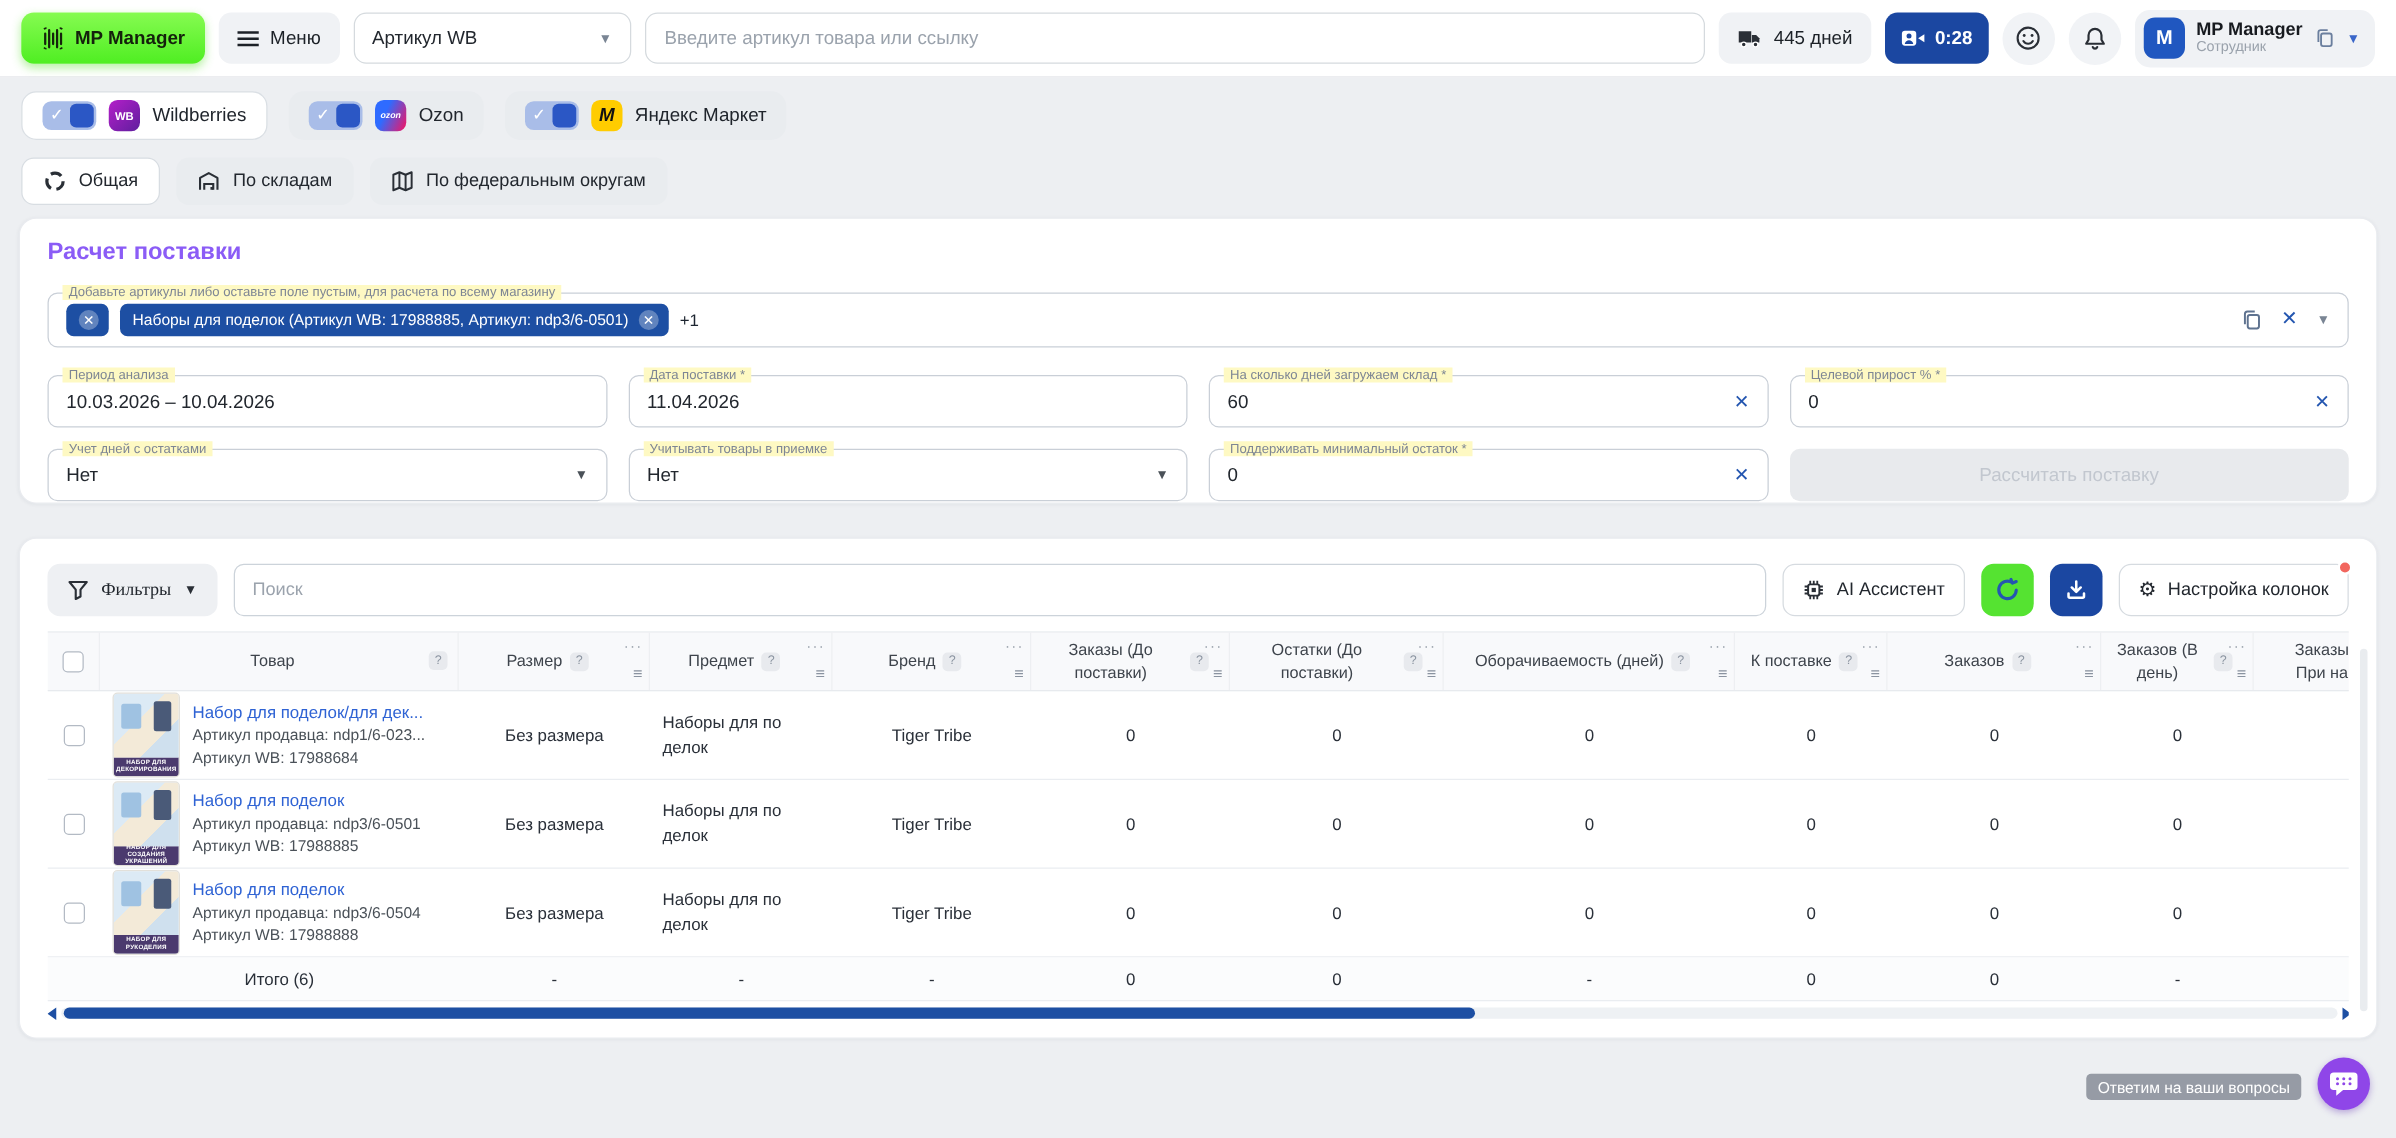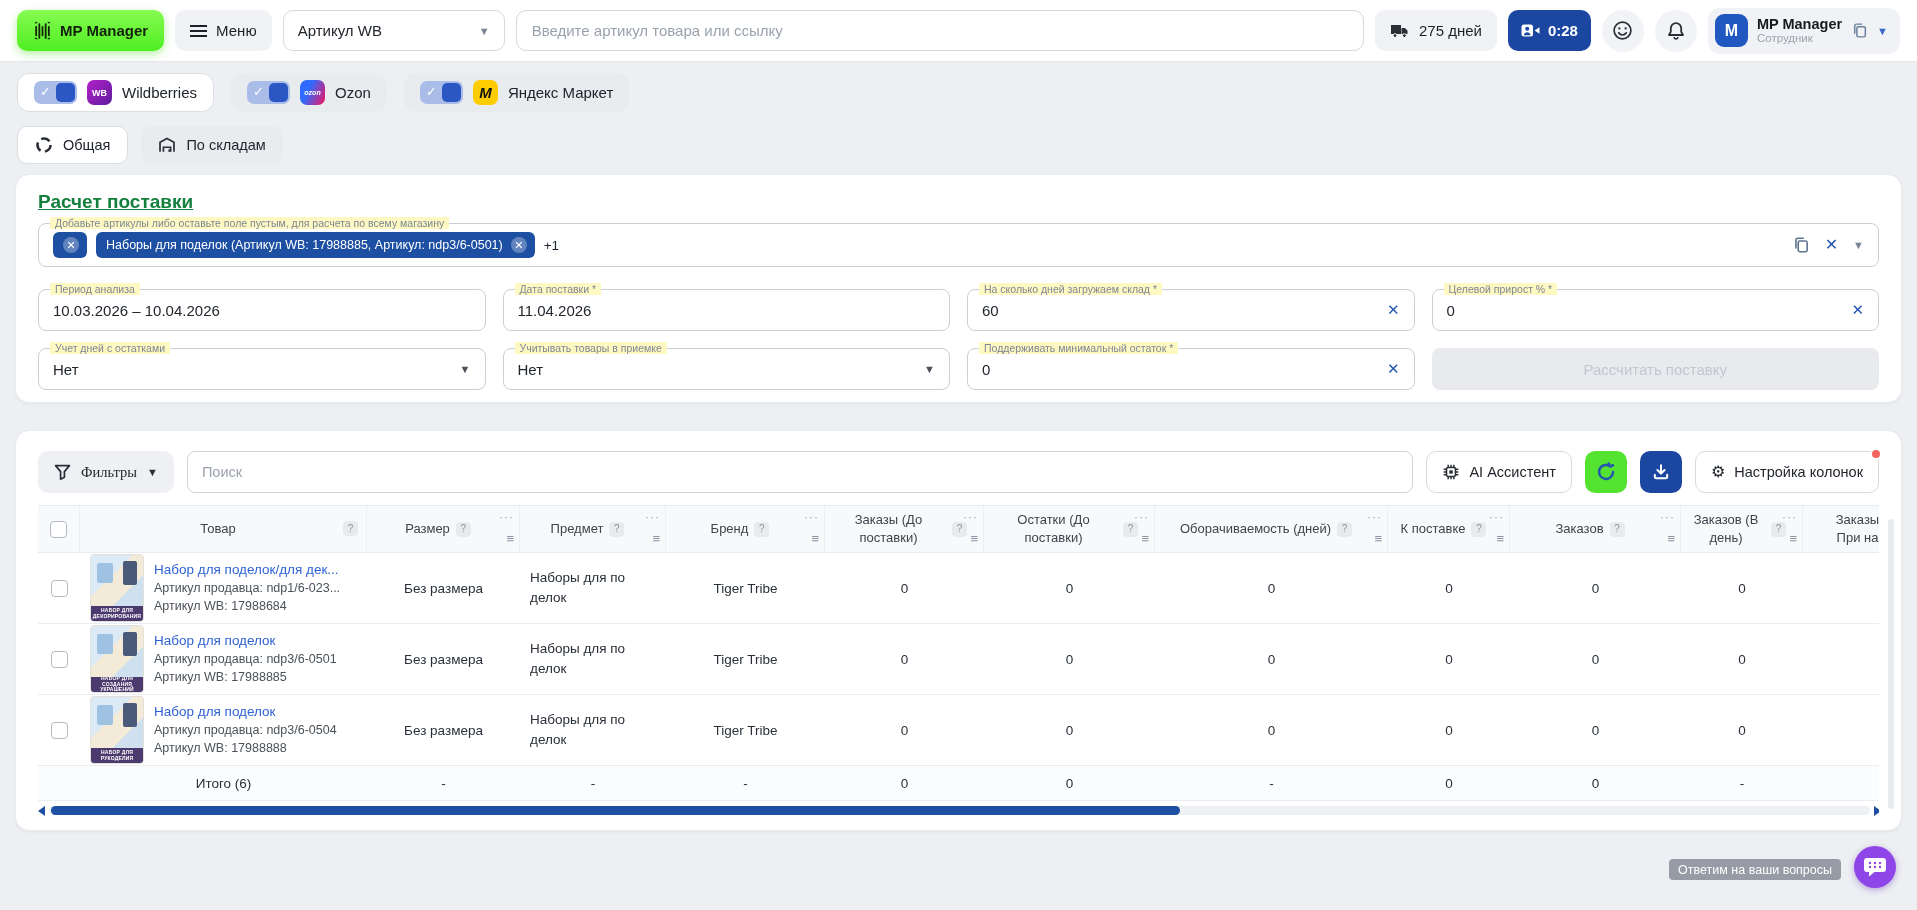--- a/index.html
+++ b/index.html
@@ -53,21 +53,21 @@
   .tabsrow { position:absolute; top:126px; left:17px; display:flex; gap:13px; }
   .tab { height:38px; display:flex; align-items:center; gap:10px; padding:0 17px; border-radius:10px;
          font-size:14.5px; color:#22272e; cursor:pointer; }
   .tab.active { background:#fff; border:1px solid #d8dde2; }
   .tab.inactive { background:#e9ecef; }
 
   
   .card { position:absolute; left:15px; width:1887px; background:#fff; border:1px solid #e9ebef;
           border-radius:14px; box-shadow:0 1px 3px rgba(25,35,55,.05); }
   .card1 { top:174px; height:229px; padding:16px 22px; }
-  .card1 h2 { font-size:19px; font-weight:bold; color:#15803d; margin-bottom:10px;text-decoration:underline; }
+  .card1 h2 { font-size:19px; font-weight:bold; color:#8b5cf6; margin-bottom:21px; }
 
   .field { position:relative; border:1px solid #c9cfd7; border-radius:8px; background:#fff; }
   .flabel { position:absolute; top:-7px; left:11px; background:#fef9c3; padding:0 5px; font-size:10.5px;
             color:#7e8694; white-space:nowrap; }
   .chipsfield { height:44px; display:flex; align-items:center; gap:9px; padding:0 14px; margin-bottom:22px; }
   .chip { height:26px; display:flex; align-items:center; gap:8px; padding:0 8px 0 10px; border-radius:6px;
           background:#1d4fa3; color:#fff; font-size:12.5px; white-space:nowrap; }
   .chipx { width:16px; height:16px; border-radius:50%; background:rgba(255,255,255,.3); color:#fff; font-size:11px;
            display:flex; align-items:center; justify-content:center; cursor:pointer; }
   .more { font-size:13.5px; color:#1d2530; }
@@ -180,21 +180,21 @@
 
   <input class="tsearch" readonly="" placeholder="Введите артикул товара или ссылку" style="">
 
   <div class="pillbtn">
     <svg width="20" height="16" viewBox="0 0 20 16">
       <path d="M1 2h10v9H1z" fill="#2a2f36"></path>
       <path d="M11.5 5h3.4l2.6 2.6V11h-6z" fill="#2a2f36"></path>
       <circle cx="5" cy="12.6" r="1.9" fill="#2a2f36" stroke="#fff" stroke-width="1"></circle>
       <circle cx="14.4" cy="12.6" r="1.9" fill="#2a2f36" stroke="#fff" stroke-width="1"></circle>
     </svg>
-    <span>275 дней</span>
+    <span>445 дней</span>
   </div>
 
   <button class="bluebtn">
     <svg width="19" height="15" viewBox="0 0 19 15">
       <rect x="0.5" y="1.5" width="11.5" height="12" rx="2.5" fill="#fff"></rect>
       <circle cx="6.2" cy="5.8" r="2" fill="#1b47a1"></circle>
       <path d="M2.8 12.2c.4-2 1.8-3 3.4-3s3 1 3.4 3z" fill="#1b47a1"></path>
       <path d="M13.5 7.5l5-3.2v6.4z" fill="#fff"></path>
     </svg>
     <span>0:28</span>
@@ -264,20 +264,27 @@
     </svg>
     <span>Общая</span>
   </div>
   <div class="tab inactive">
     <svg width="18" height="18" viewBox="0 0 16 16">
       <path d="M1.8 14V5.6L8 2.2l6.2 3.4V14" fill="none" stroke="#2a2f36" stroke-width="1.5" stroke-linejoin="round"></path>
       <path d="M4.8 14v-4h6.4v4" fill="none" stroke="#2a2f36" stroke-width="1.5"></path>
       <path d="M9.2 12h2v2h-2z" fill="#2a2f36"></path>
     </svg>
     <span>По складам</span>
+  </div>
+  <div class="tab inactive">
+    <svg width="18" height="18" viewBox="0 0 16 16">
+      <path d="M1.5 3.4l4.3-1.8 4.4 1.8 4.3-1.8v11l-4.3 1.8-4.4-1.8-4.3 1.8z" fill="none" stroke="#2a2f36" stroke-width="1.4" stroke-linejoin="round"></path>
+      <path d="M5.8 1.6v11M10.2 3.4v11" stroke="#2a2f36" stroke-width="1.4"></path>
+    </svg>
+    <span>По федеральным округам</span>
   </div>
 </div>
 
 <section class="card card1">
   <h2>Расчет поставки</h2>
 
   <div class="field chipsfield">
     <span class="flabel">Добавьте артикулы либо оставьте поле пустым, для расчета по всему магазину</span>
     <span class="chip">
       <span class="chipx">✕</span>

